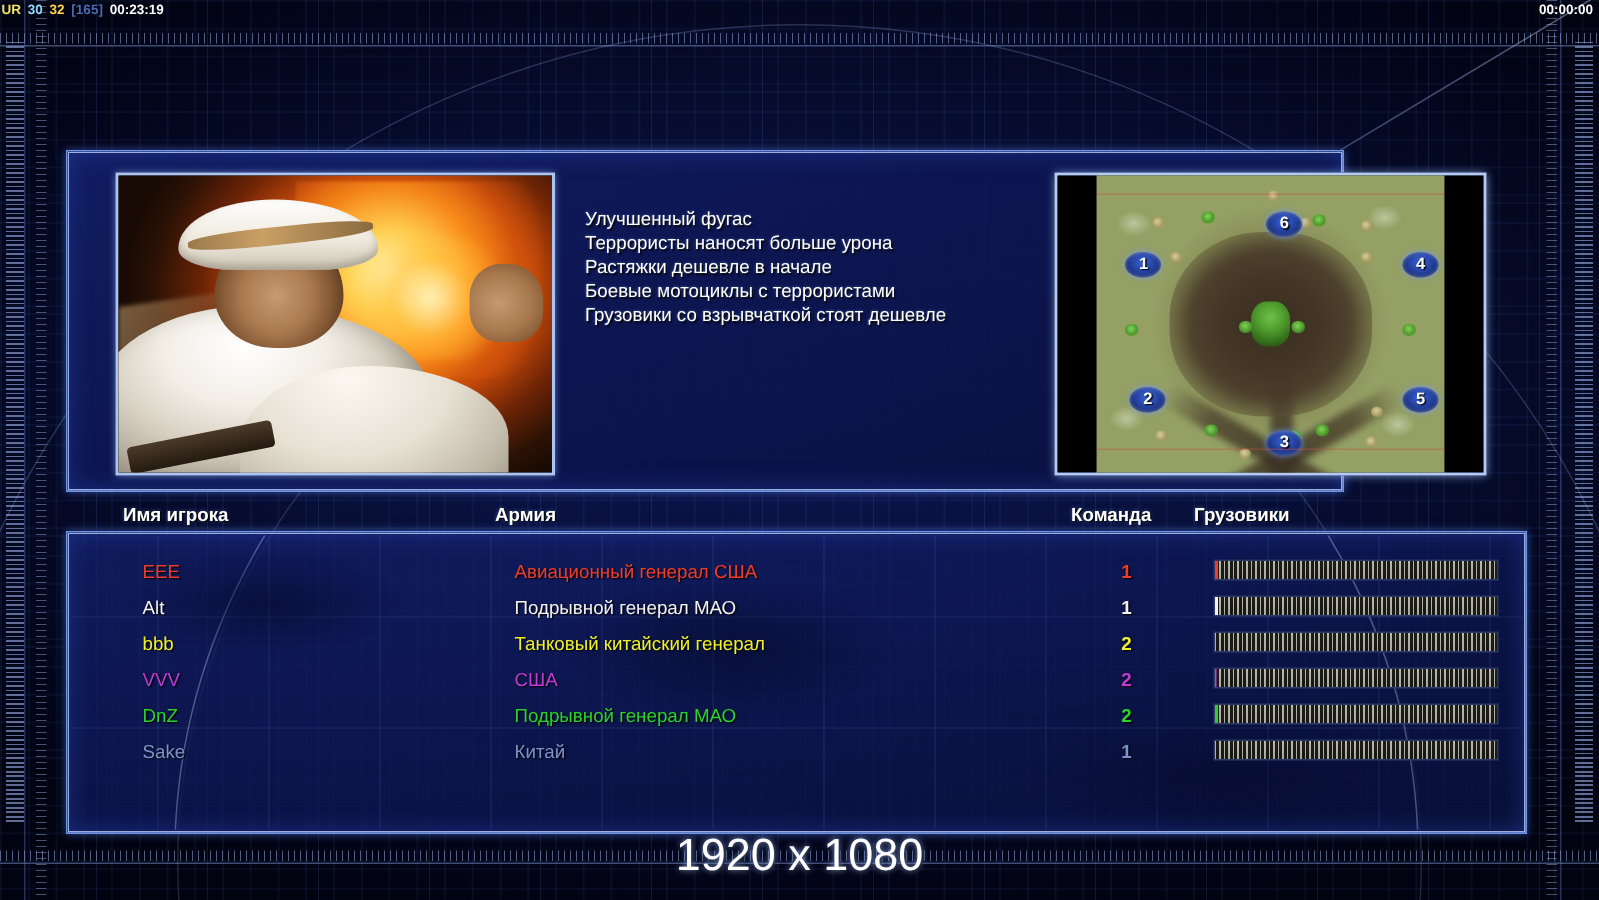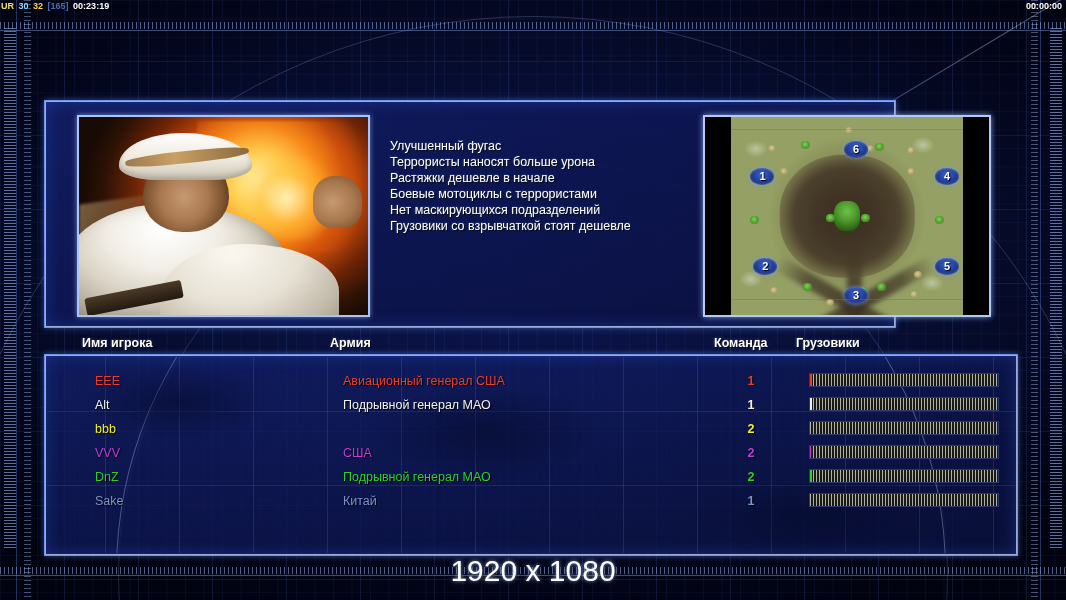--- a/index.html
+++ b/index.html
@@ -546,21 +546,20 @@
       <div class="ph-turban-band"></div>
       <div class="ph-hand"></div>
       <div class="ph-rifle"></div>
     </div>
 
     <div id="desc-block">
       <div class="line">Улучшенный фугас</div>
       <div class="line">Террористы наносят больше урона</div>
       <div class="line">Растяжки дешевле в начале</div>
       <div class="line">Боевые мотоциклы с террористами</div>
-      <div class="line">Нет маскирующихся подразделений</div>
       <div class="line">Грузовики со взрывчаткой стоят дешевле</div>
     </div>
 
     <div id="minimap-frame">
       <div class="mm-terrain">
         <div class="mm-road" style="transform:rotate(0deg)"></div>
         <div class="mm-road" style="transform:rotate(60deg)"></div>
         <div class="mm-road" style="transform:rotate(120deg)"></div>
         <div class="mm-road" style="transform:rotate(180deg)"></div>
         <div class="mm-road" style="transform:rotate(240deg)"></div>
@@ -638,20 +637,21 @@
             <div class="cell name" style="color: rgb(242, 242, 242);">Alt</div>
             <div class="cell army" style="color: rgb(242, 242, 242);">Подрывной генерал МАО</div>
             <div class="cell team" style="color: rgb(242, 242, 242);">1</div>
             <div class="bar-wrap">
               <div class="bar-track"></div>
               <div class="bar-fill" style="width: 2px; background: rgb(242, 242, 242);"></div>
             </div>
           </div>
           <div class="row" style="top: 60px;">
             <div class="cell name" style="color: rgb(240, 240, 40);">bbb</div>
+            <div class="cell army" style="color: rgb(240, 240, 40);">Танковый китайский генерал</div>
             <div class="cell team" style="color: rgb(240, 240, 40);">2</div>
             <div class="bar-wrap">
               <div class="bar-track"></div>
             </div>
           </div>
           <div class="row" style="top: 84px;">
             <div class="cell name" style="color: rgb(194, 60, 210);">VVV</div>
             <div class="cell army" style="color: rgb(194, 60, 210);">США</div>
             <div class="cell team" style="color: rgb(194, 60, 210);">2</div>
             <div class="bar-wrap">

